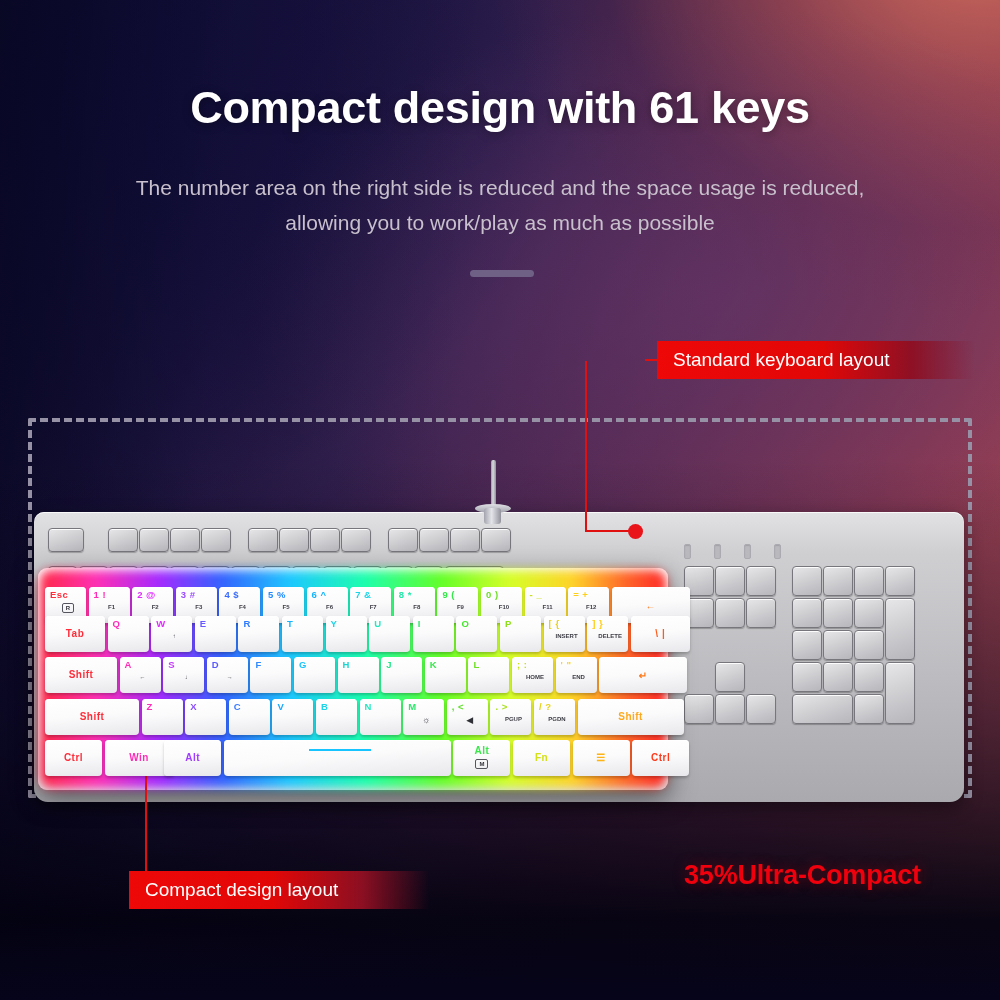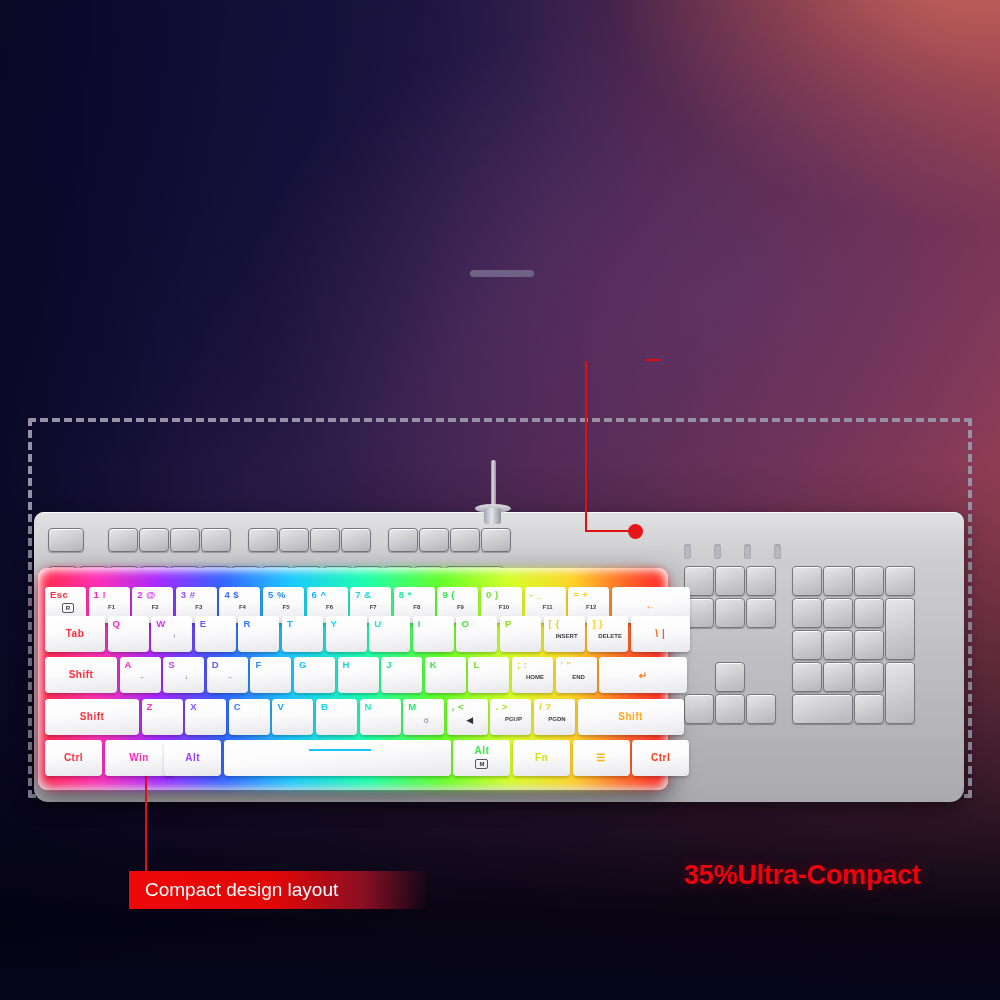--- a/index.html
+++ b/index.html
@@ -107,20 +107,22 @@
 
 <div id="stage">
 
   <div class="bg-base"></div>
   <div class="bg-glow-navy"></div>
   <div class="bg-glow-red"></div>
   <div class="bg-glow-purple"></div>
   <div class="bg-dark-left"></div>
   <div class="bg-dark-bottom"></div>
 
+  <div class="title">Compact design with 61 keys</div>
+  <div class="subtitle">The number area on the right side is reduced and the space usage is reduced, allowing you to work/play as much as possible</div>
   <div class="divider"></div>
 
   <div class="dash-frame"></div>
 
   <div class="fullkb">
     <div class="plate" id="fullkb-plate">
         <div class="gkey" style="left: 4px; top: 6px; width: 34px; height: 22px;"></div>
         <div class="gkey" style="left: 64px; top: 6px; width: 28px; height: 22px;"></div>
         <div class="gkey" style="left: 95px; top: 6px; width: 28px; height: 22px;"></div>
         <div class="gkey" style="left: 126px; top: 6px; width: 28px; height: 22px;"></div>
@@ -456,20 +458,21 @@
             </div>
           </div>
         </div>
     </div>
   </div>
 
   <div class="lead-top-v"></div>
   <div class="lead-top-h"></div>
   <div class="lead-top-cl"></div>
   <div class="dot dot-top"></div>
+  <div class="callout top">Standard keyboard layout</div>
 
   <div class="lead-bot-h"></div>
   <div class="lead-bot-v"></div>
   <div class="lead-bot-cl"></div>
   <div class="dot dot-bot"></div>
   <div class="callout bottom">Compact design layout</div>
 
   <div class="ultra">35%Ultra-Compact</div>
 </div>
 

